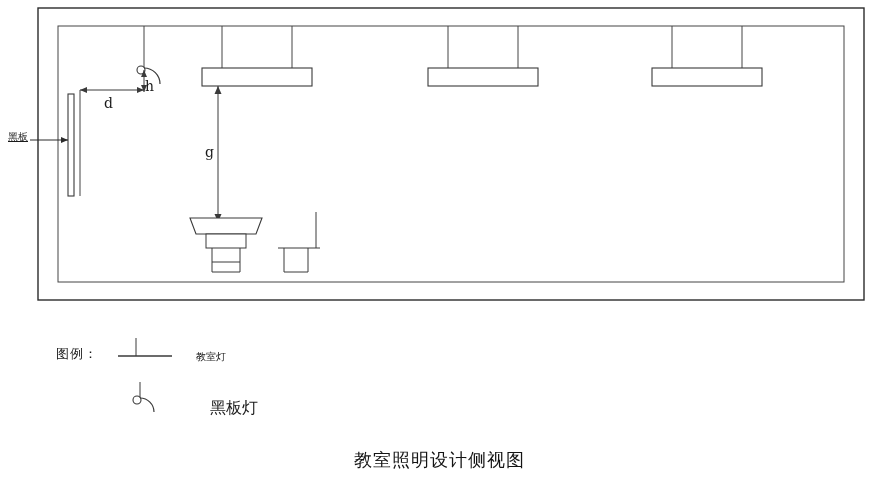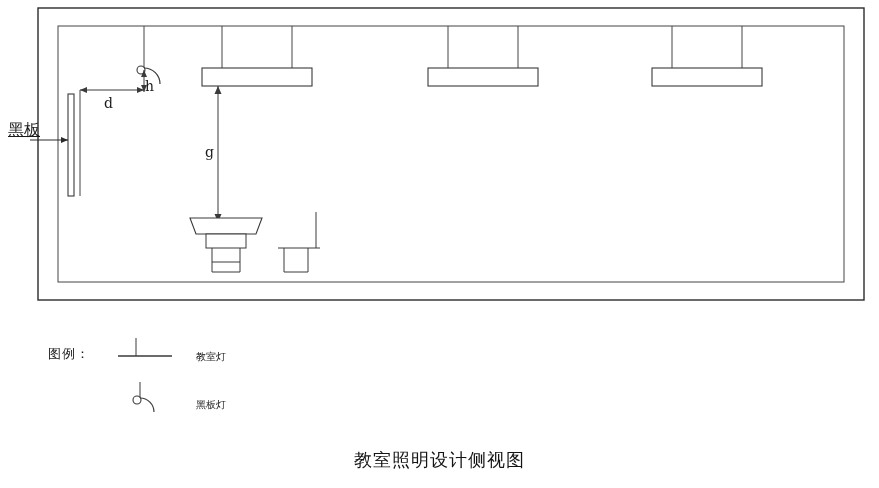--- a/index.html
+++ b/index.html
@@ -45,39 +45,39 @@
     left: 0;
     top: 448px;
     width: 879px;
     text-align: center;
     font-family: "DejaVu Sans", "Liberation Sans", sans-serif;
     font-size: 18px;
     color: #141414;
     letter-spacing: 1px;
   }
   #legend-title {
-    left: 48px;
+    left: 56px;
     top: 345px;
     font-size: 13px;
     letter-spacing: 1px;
   }
   #legend-label-1 {
     left: 196px;
     top: 350px;
     font-size: 10px;
   }
   #legend-label-2 {
-    left: 196px;
+    left: 210px;
     top: 398px;
-    font-size: 10px;
+    font-size: 16px;
   }
   #blackboard-label {
     left: 8px;
-    top: 120px;
-    font-size: 16px;
+    top: 130px;
+    font-size: 10px;
     text-decoration: underline;
   }
   #label-d {
     left: 104px;
     top: 95px;
   }
   #label-h {
     left: 145px;
     top: 78px;
   }

